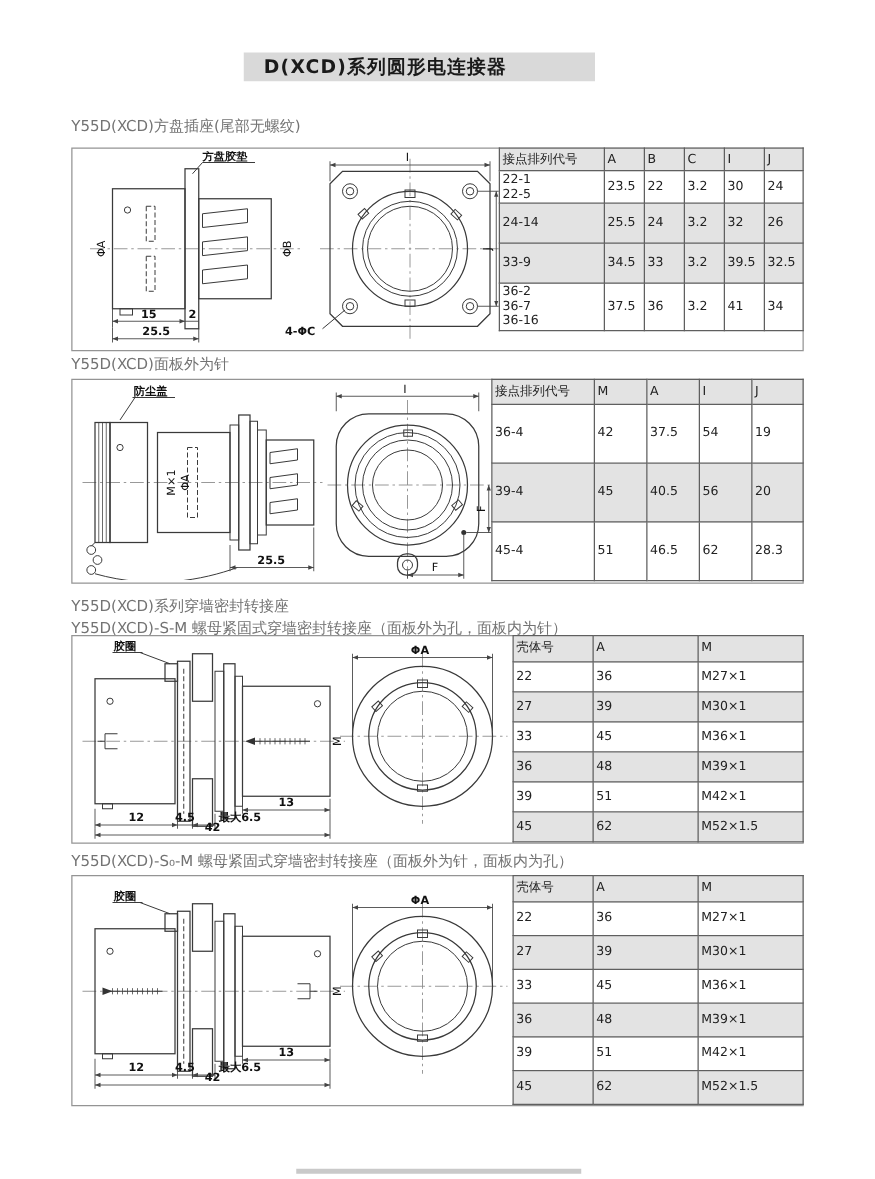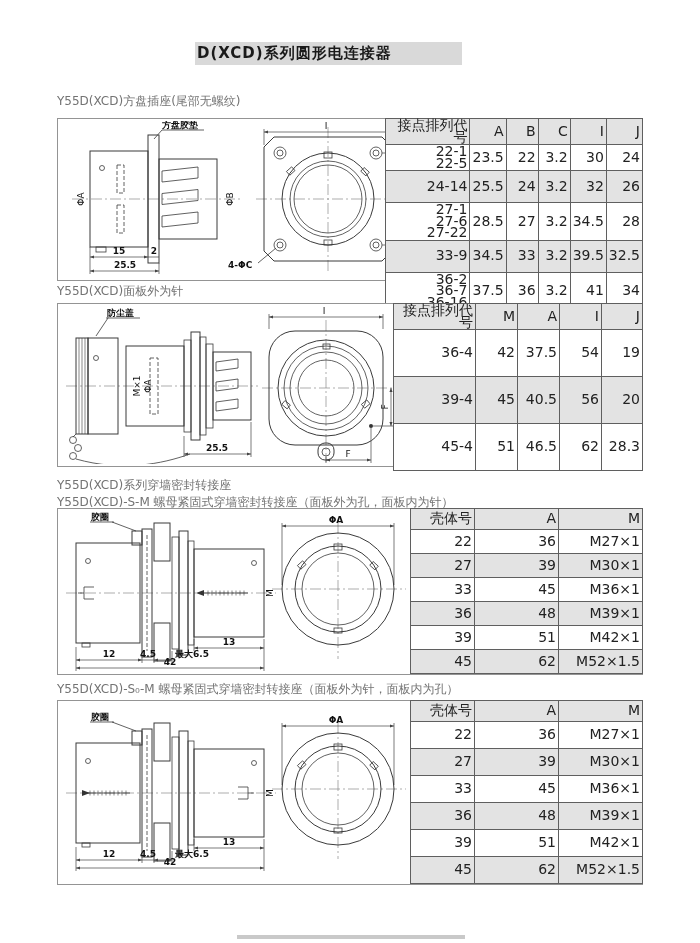--- a/index.html
+++ b/index.html
@@ -3,27 +3,27 @@
 <meta charset="utf-8">
 <style>
   html,body{margin:0;padding:0;}
   body{
     width:700px;height:943px;position:relative;background:#ffffff;
     font-family:"DejaVu Sans","Liberation Sans",sans-serif;color:#222;
   }
   .title-bar{
     position:absolute;left:195px;top:42px;width:265px;height:23px;
     background:#d9d9d9;font-size:15px;font-weight:bold;color:#1a1a1a;
-    line-height:23px;padding-left:2px;letter-spacing:1px;white-space:nowrap;overflow:hidden;
+    line-height:23px;padding-left:16px;letter-spacing:1px;white-space:nowrap;overflow:hidden;
   }
   .sec-h{position:absolute;left:57px;font-size:12px;color:#737373;white-space:nowrap;}
   .panel{position:absolute;left:57px;width:584px;border:1px solid #949494;background:#fff;}
   .drw{position:absolute;}
-  .tbl{position:absolute;top:-1px;right:-1px;border-collapse:collapse;font-size:14px;color:#222;
-       text-align:right;table-layout:fixed;background:#fff;}
+  .tbl{position:absolute;top:-1px;right:-1px;border-collapse:collapse;font-size:10px;color:#222;
+       text-align:left;table-layout:fixed;background:#fff;}
   .tbl td{border:1px solid #5f5f5f;padding:1px 2px;white-space:pre-line;line-height:11.5px;vertical-align:middle;}
   .tbl tr.hd td{background:#e3e3e3;}
   .tbl tr.sh td{background:#e3e3e3;}
   .t1 tr.hd{height:18px}.t1 tr.r1{height:32px}.t1 tr.r2{height:25px}.t1 tr.r3{height:35px}
   .t2 tr.hd{height:20px}.t2 tr.rr{height:47px}
   .t3 tr.hd{height:21px}.t3 tr.rr{height:24px}
   .t4 tr.hd{height:21px}.t4 tr.rr{height:27px}
   .footer-bar{position:absolute;left:237px;top:935px;width:228px;height:4px;background:#c9c9c9;}
   svg .ln{fill:none;stroke:#3a3a3a;stroke-width:1;}
   svg .lnt{fill:none;stroke:#3a3a3a;stroke-width:0.8;}
@@ -136,30 +136,20 @@
       <td>30</td>
       <td>24</td>
     </tr>
     <tr class="r1 sh">
       <td>24-14</td>
       <td>25.5</td>
       <td>24</td>
       <td>3.2</td>
       <td>32</td>
       <td>26</td>
-    </tr>
-    <tr class="r3">
-      <td>27-1
-27-6
-27-22</td>
-      <td>28.5</td>
-      <td>27</td>
-      <td>3.2</td>
-      <td>34.5</td>
-      <td>28</td>
     </tr>
     <tr class="r1 sh">
       <td>33-9</td>
       <td>34.5</td>
       <td>33</td>
       <td>3.2</td>
       <td>39.5</td>
       <td>32.5</td>
     </tr>
     <tr class="r3">

